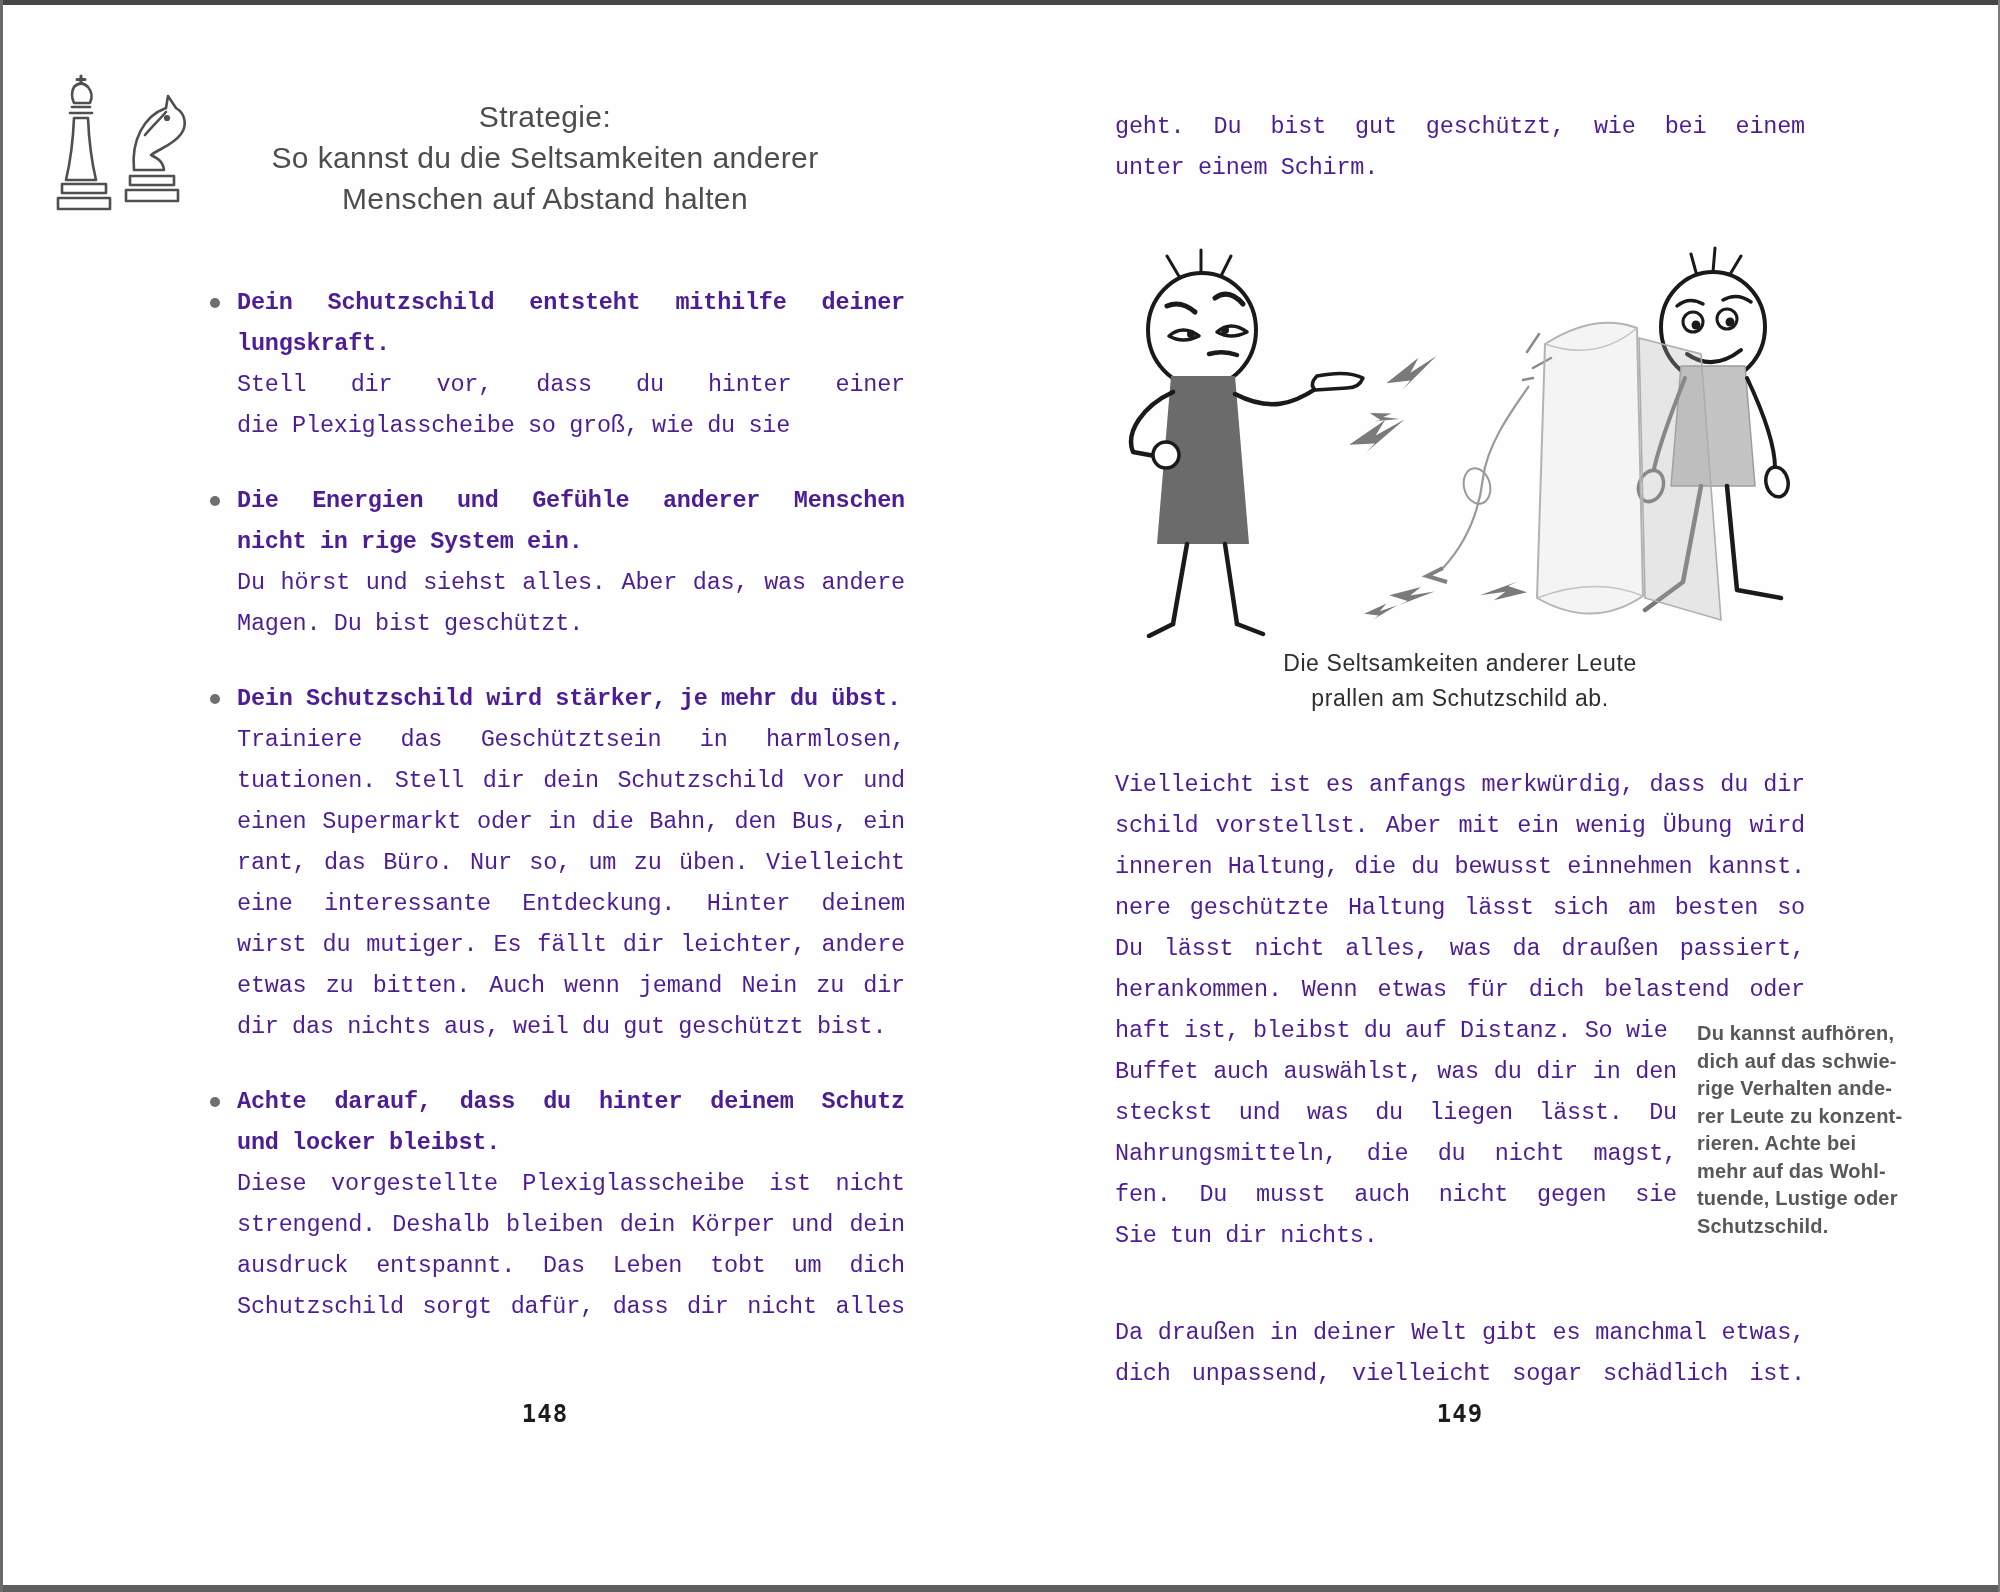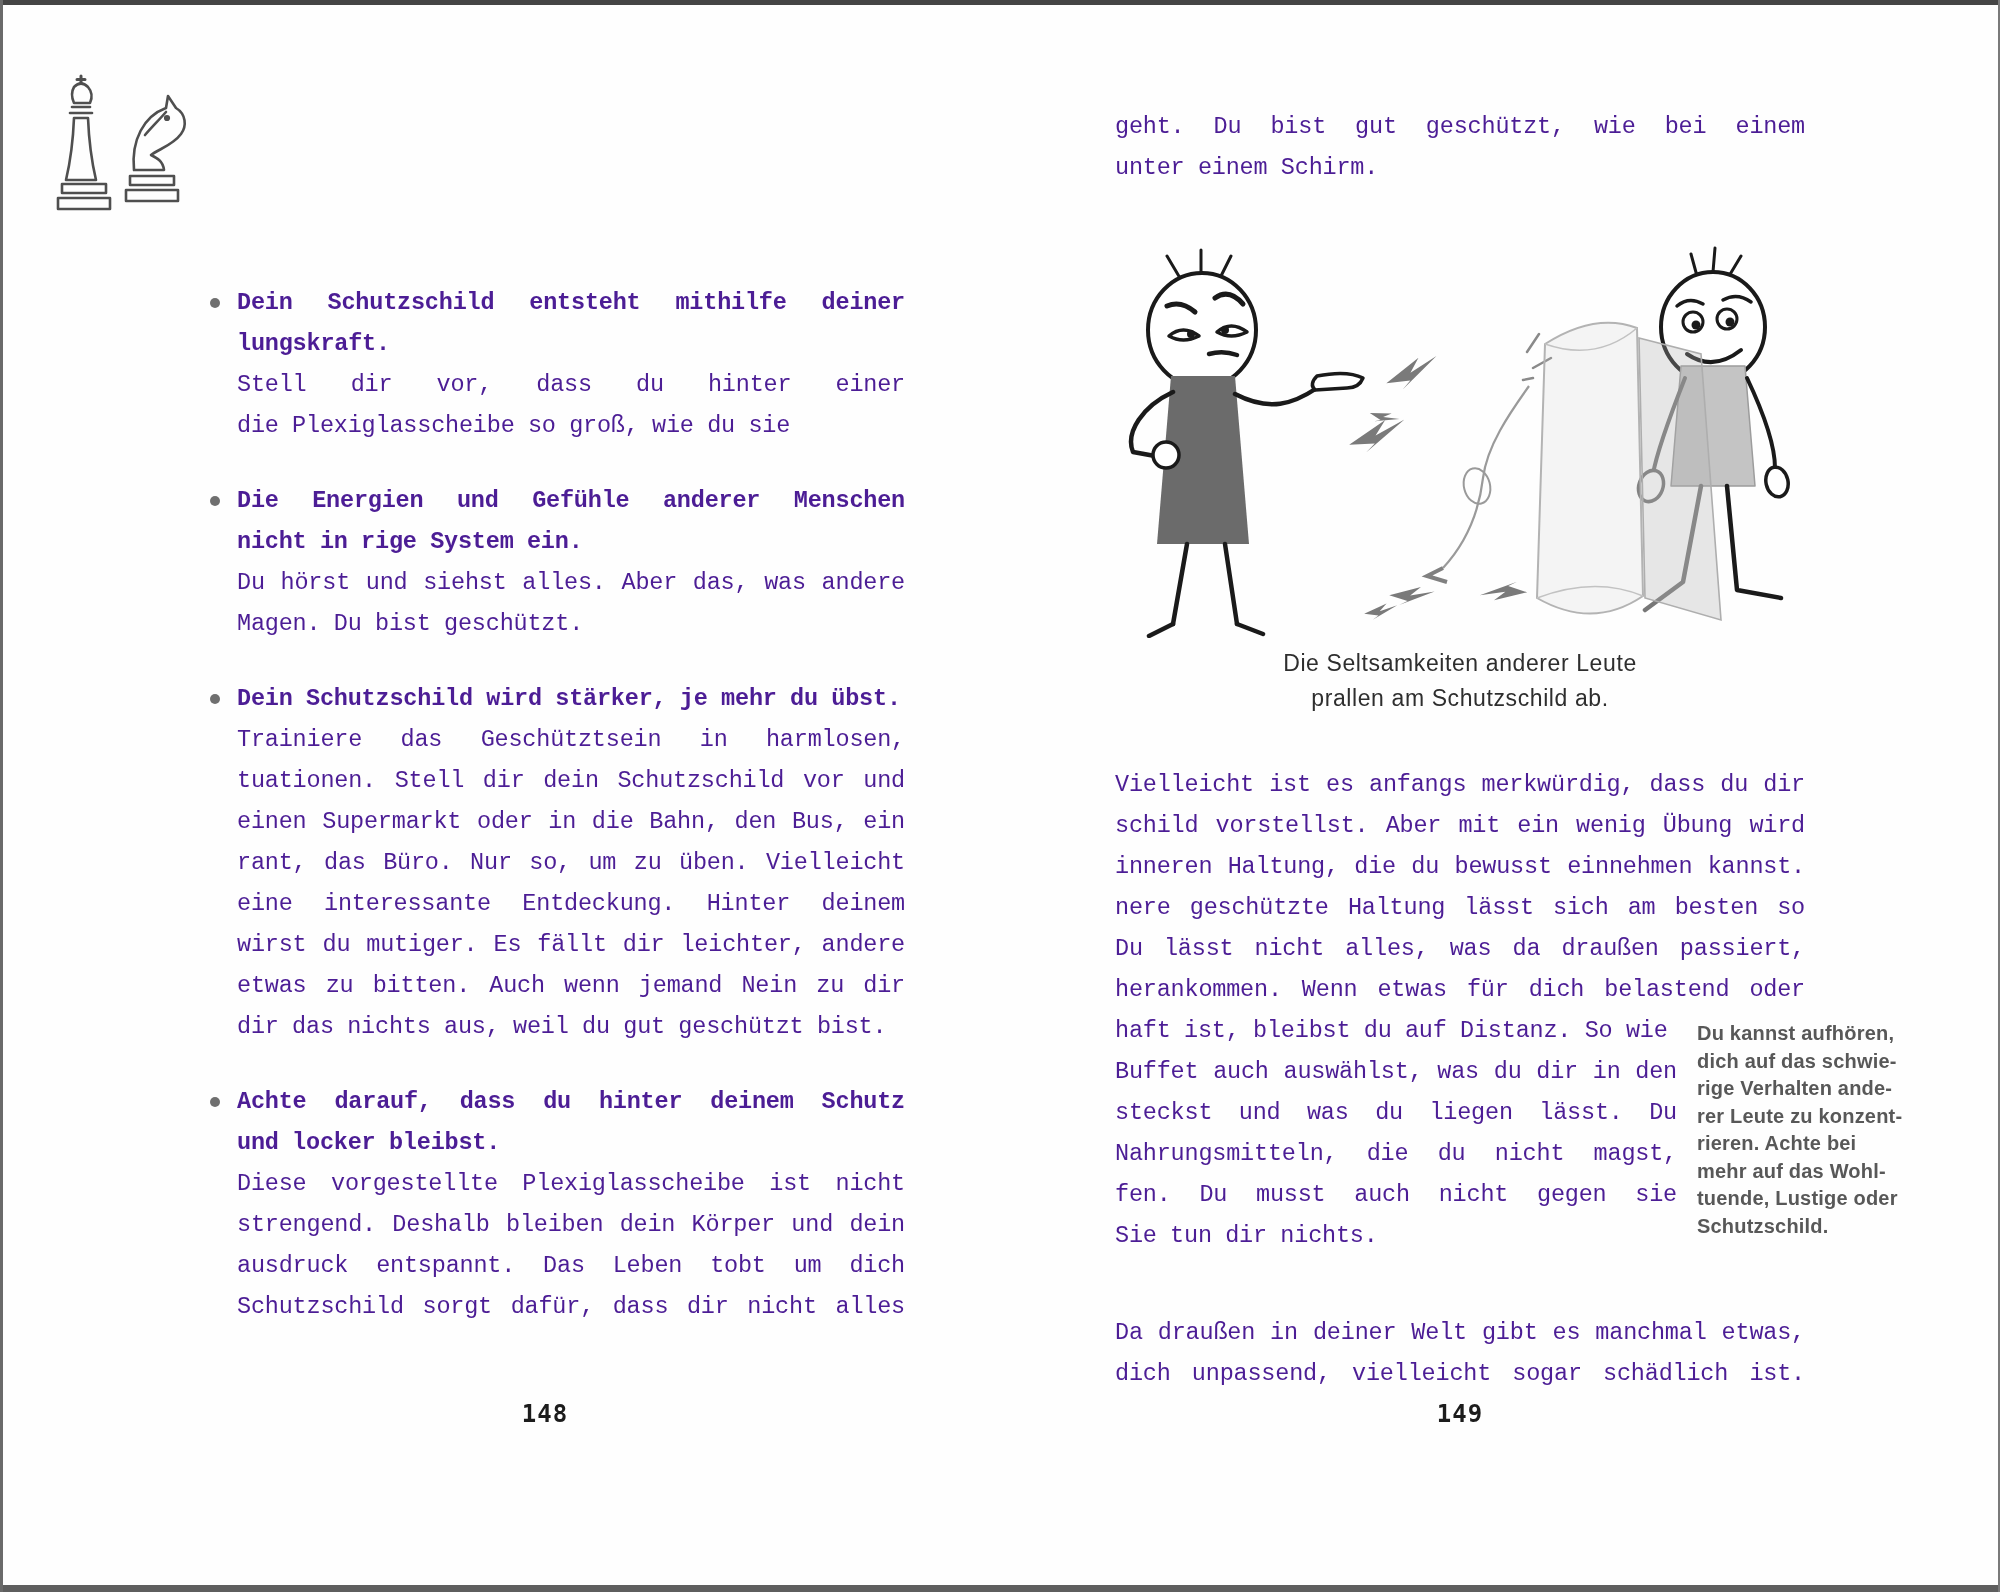--- a/index.html
+++ b/index.html
@@ -89,20 +89,25 @@
     </g>
     <g>
       <path d="M86 100 c-3 -30 10 -54 32 -62 l2 -12 l8 12 c10 6 11 18 5 26 c-8 11 -22 15 -30 21 c6 3 12 6 13 15 z"></path>
       <path d="M118 42 c-8 9 -15 16 -21 23"></path>
       <circle cx="119" cy="48" r="1.8" fill="#4f4f4f"></circle>
       <path d="M82 106 h44 v9 h-44 z"></path>
       <path d="M78 120 h52 v11 h-52 z"></path>
     </g>
   </svg>
 
+  <div class="abs heading">
+    <div>Strategie:</div>
+    <div>So kannst du die Seltsamkeiten anderer</div>
+    <div>Menschen auf Abstand halten</div>
+  </div>
 
   <div class="abs bullets">
 
     <div class="bullet-item">
       <span class="dot"></span>
       <div class="ln b j">Dein Schutzschild entsteht mithilfe deiner Vorstel-</div>
       <div class="ln b">lungskraft.</div>
       <div class="ln j">Stell dir vor, dass du hinter einer Plexiglasscheibe bist. Mach</div>
       <div class="ln">die Plexiglasscheibe so groß, wie du sie brauchst.</div>
     </div>

